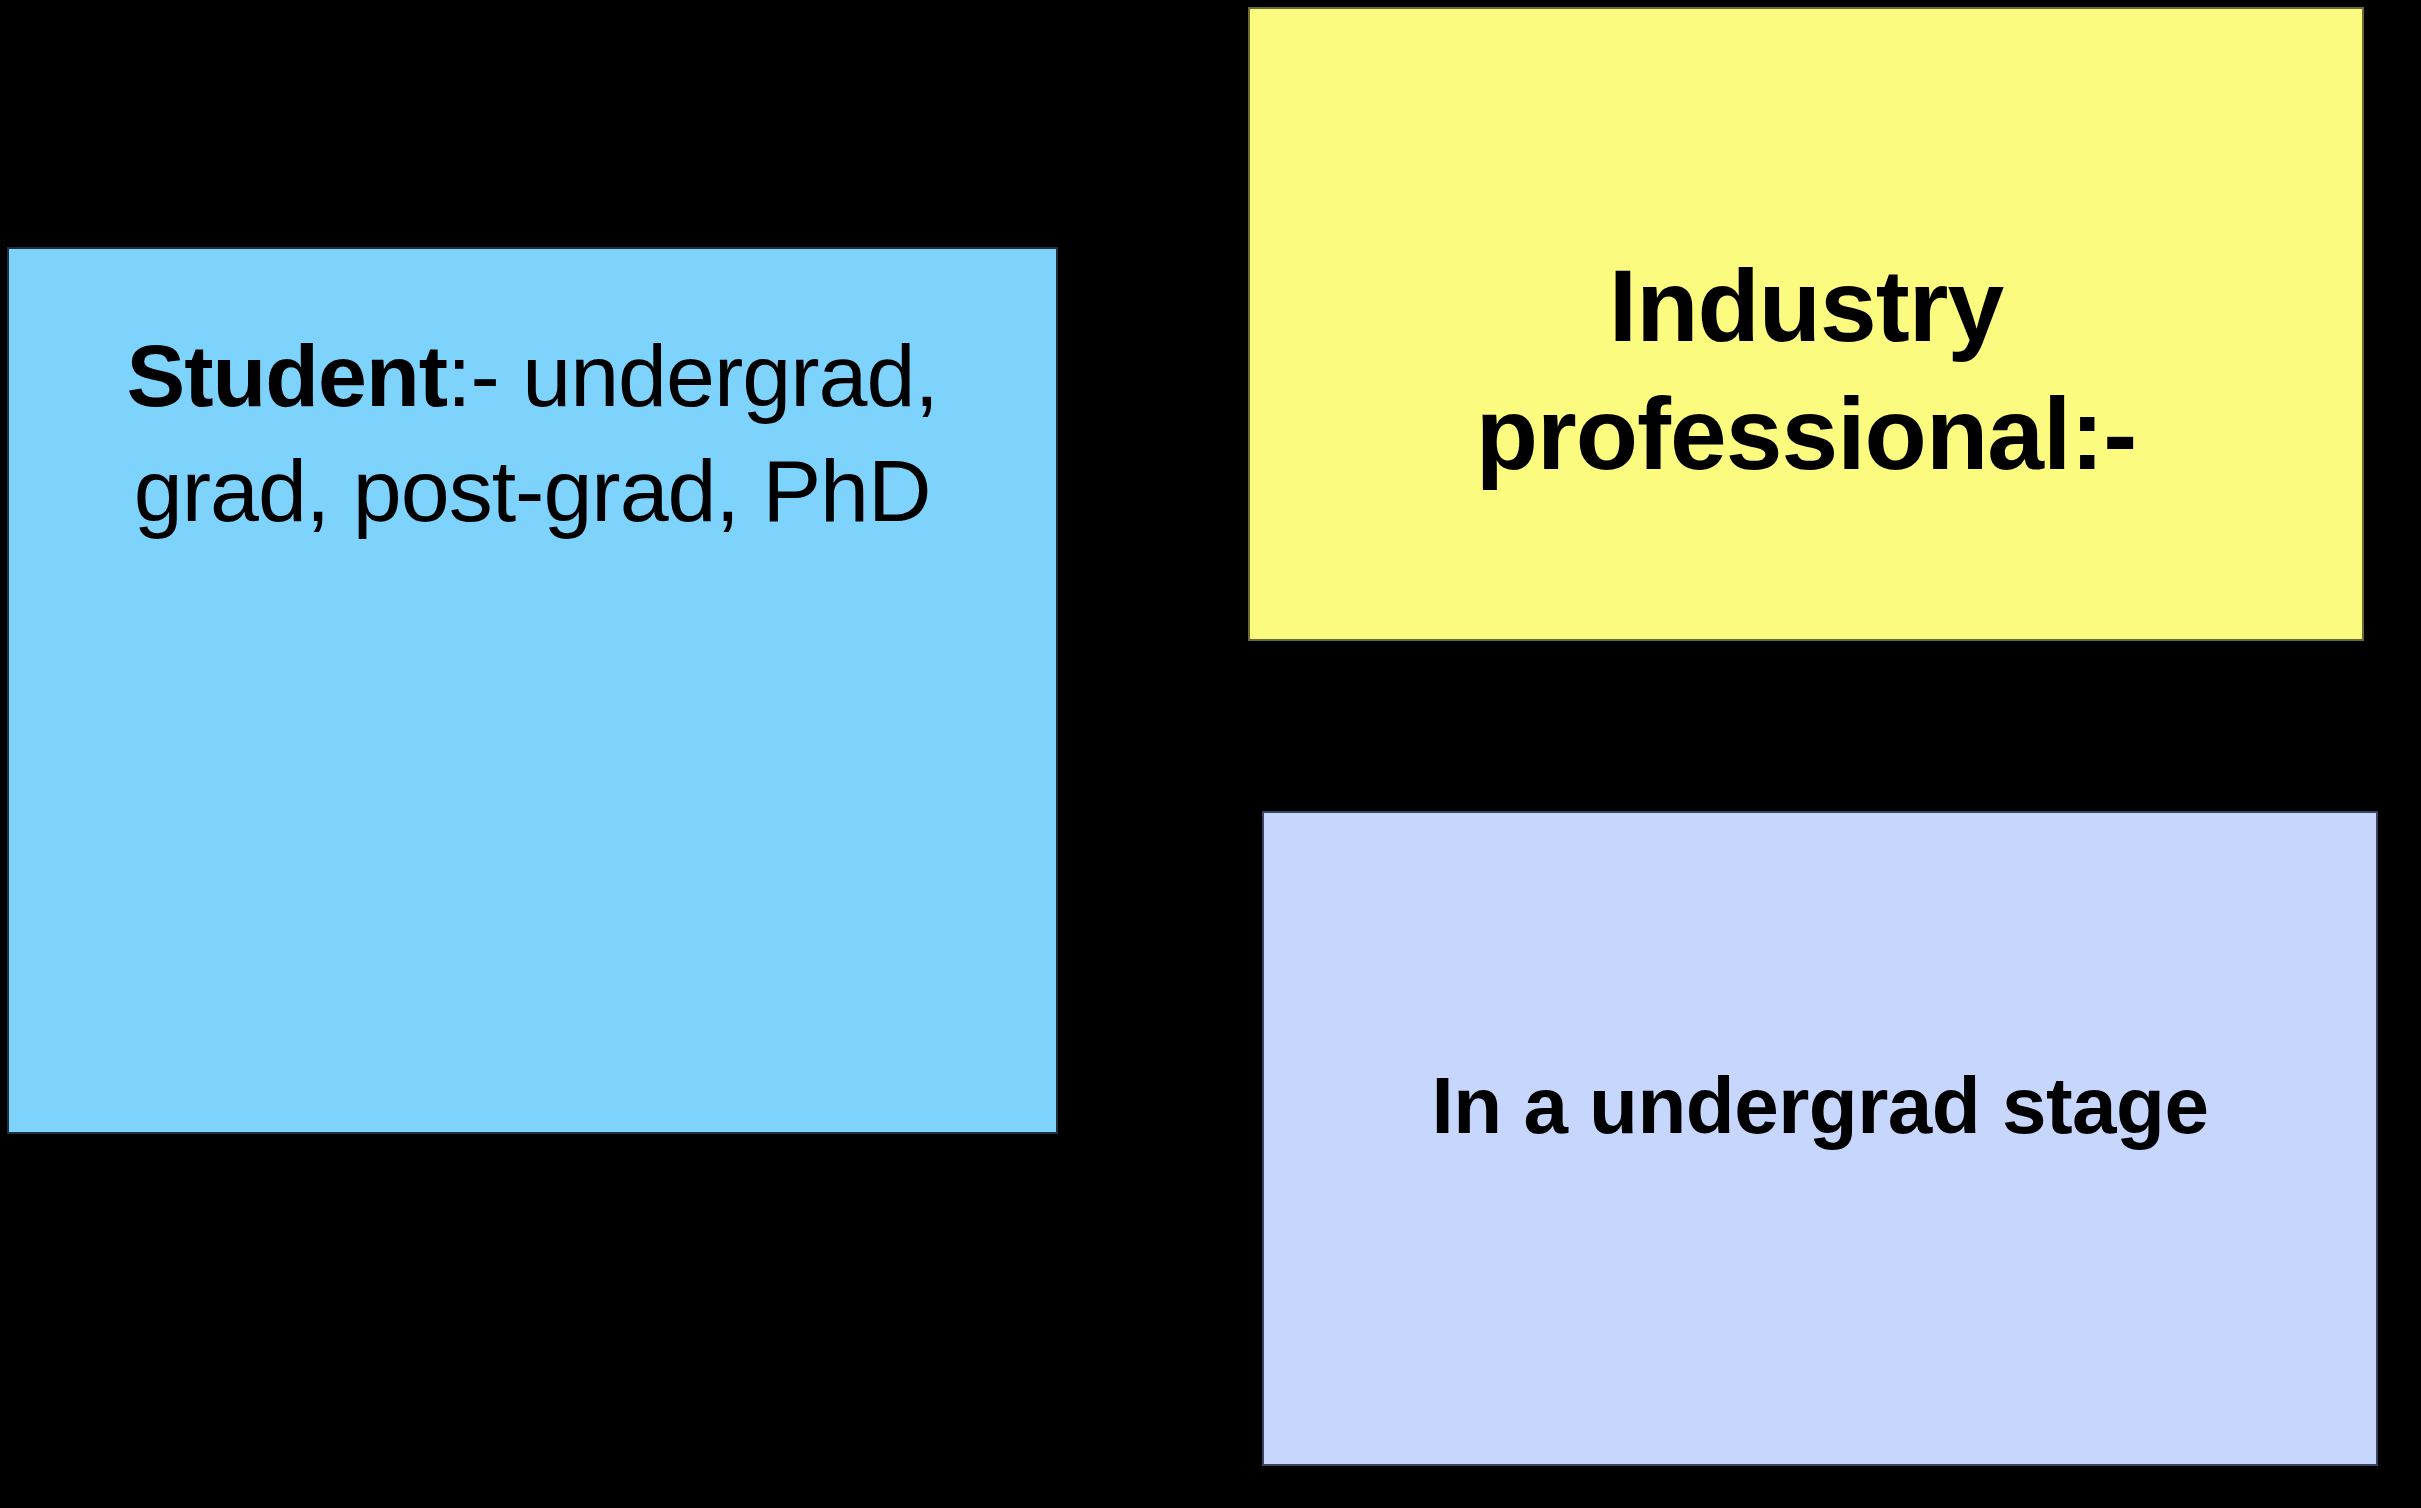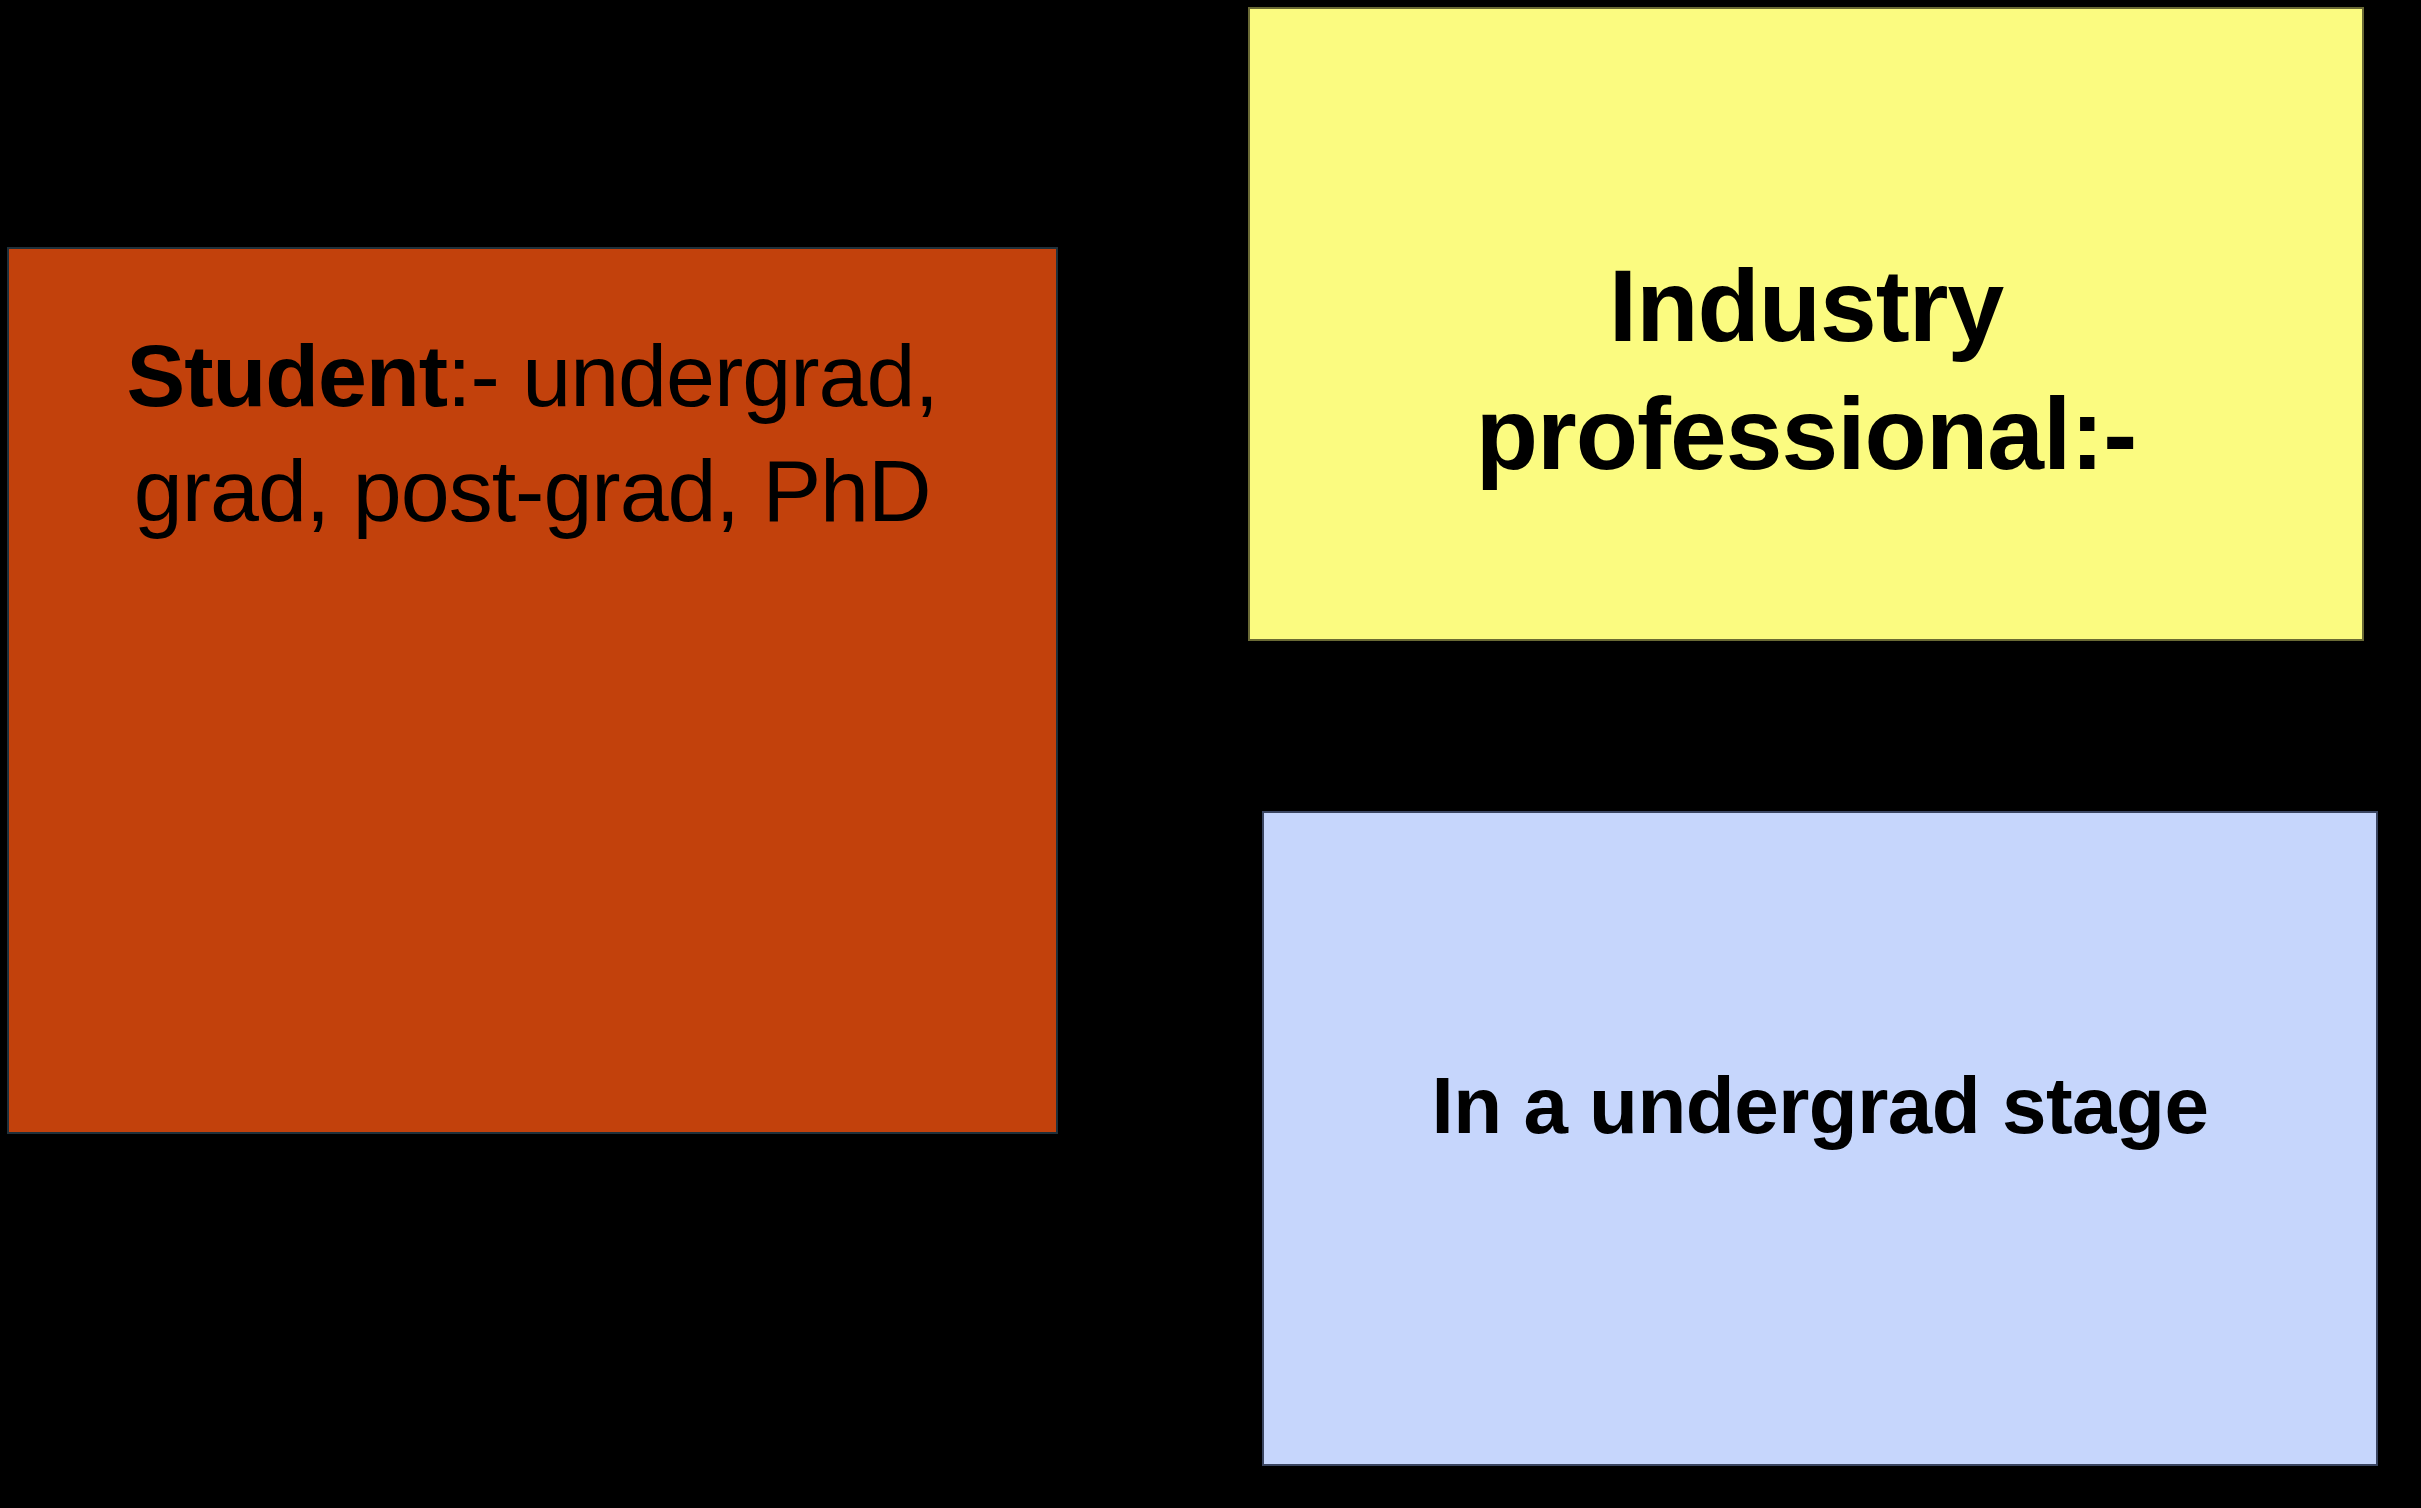--- a/index.html
+++ b/index.html
@@ -35,21 +35,21 @@
     box-sizing: border-box;
     word-wrap: break-word;
   }
 
   
   #card-student {
     left: 6.7px;
     top: 247px;
     width: 1051px;
     height: 887px;
-    background: #c2410c;
+    background: #7dd3fc;
     border: 2.9px solid #20303a;
     justify-content: flex-start;
   }
   #card-student .text {
     font-size: 88px;
     line-height: 115px;
     font-weight: 400;
     letter-spacing: -1px;
     padding-top: 69px;
     padding-left: 38px;

